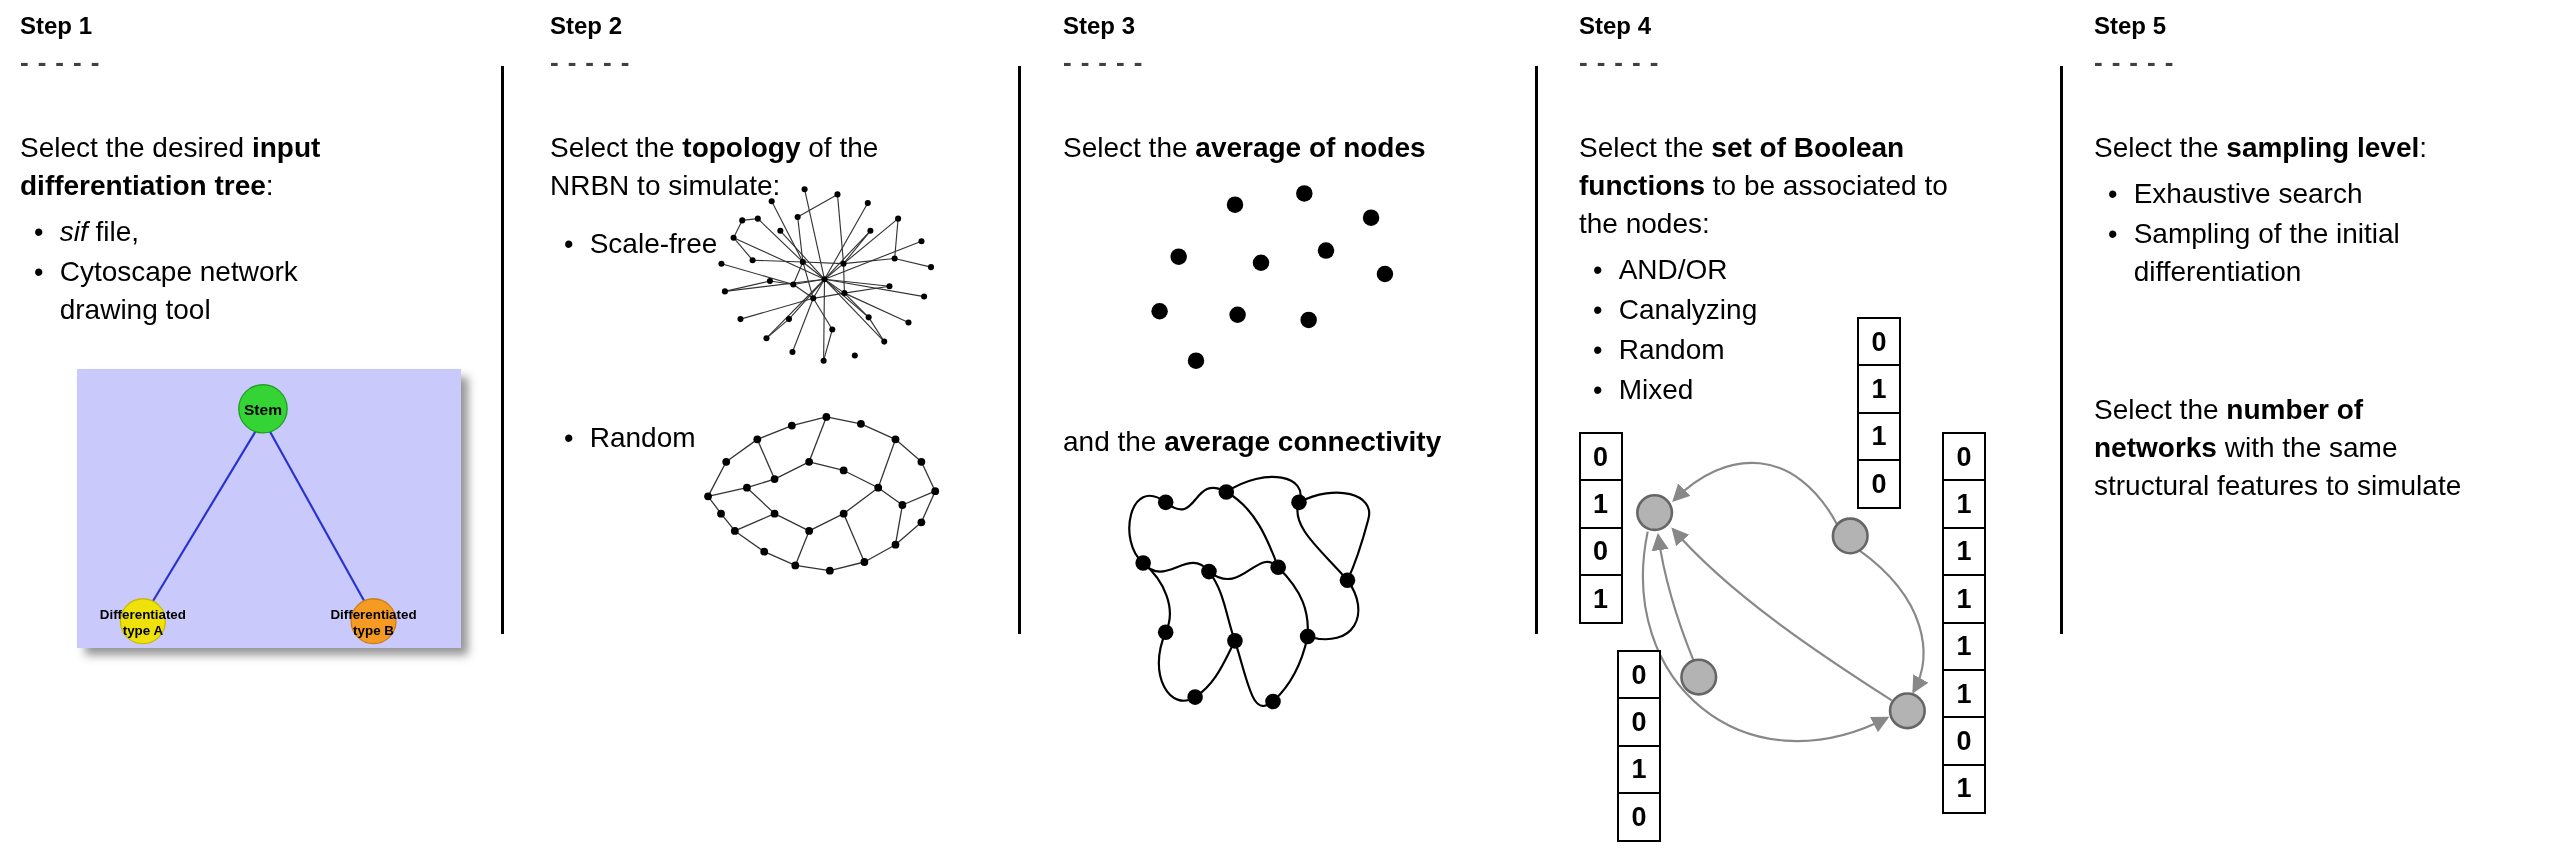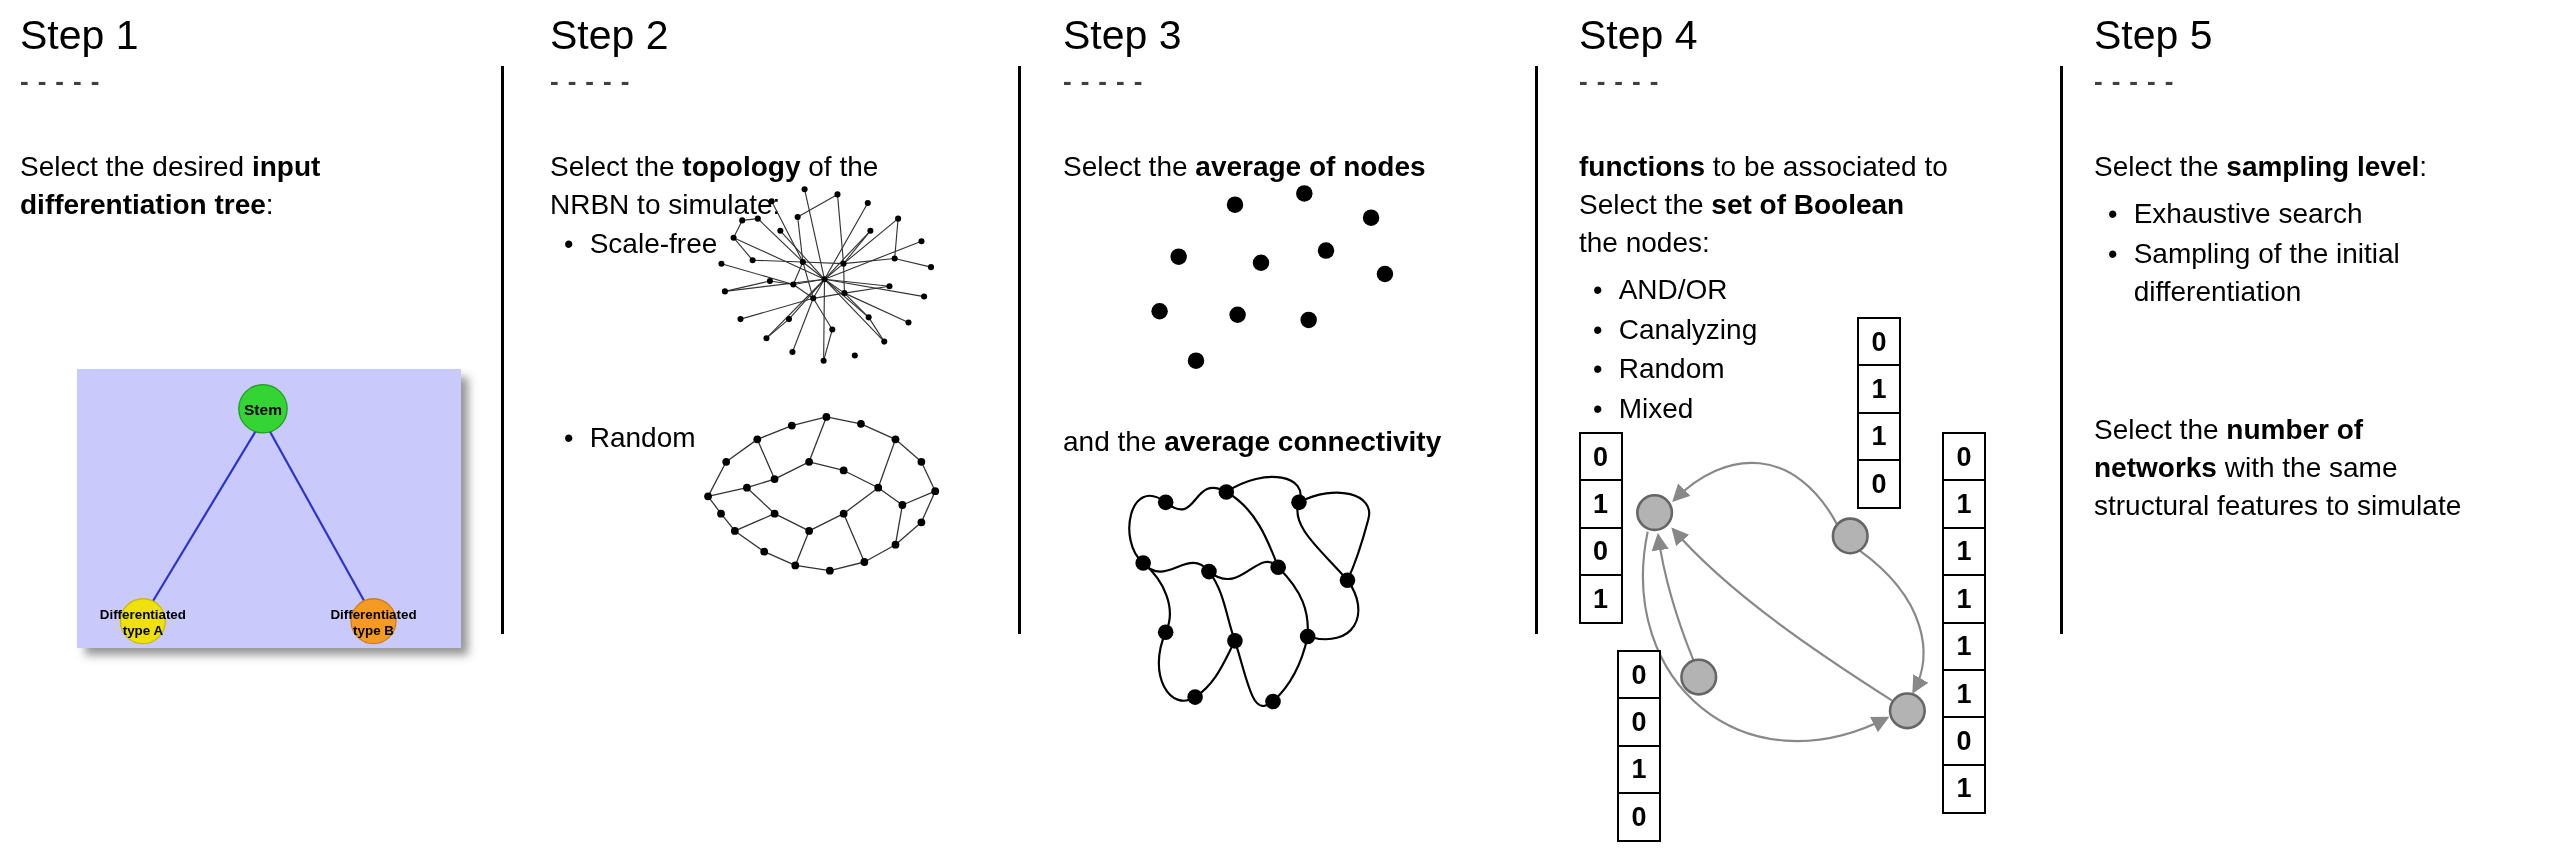--- a/index.html
+++ b/index.html
@@ -3,21 +3,21 @@
 <meta charset="utf-8">
 <style>
   * { margin:0; padding:0; box-sizing:border-box; }
   html,body { background:#fff; }
   body { font-family:"Liberation Sans", sans-serif; color:#000; }
   #canvas { position:relative; width:2576px; height:851px; background:#ffffff; overflow:hidden; }
 
   .divider { position:absolute; top:66px; height:568px; width:2.6px; background:#000; }
 
   .step { position:absolute; top:12px; width:472px; }
-  .step-title { font-size:41px; font-weight:normal; line-height:1.15; }
+  .step-title { font-size:24px; font-weight:bold; line-height:1.15; }
   .dashes { font-size:26px; font-weight:bold; color:#404040; margin-top:7px; line-height:1.2; letter-spacing:0.9px; }
   .para { font-size:28px; line-height:38px; }
   .b { font-weight:bold; }
   .i { font-style:italic; }
   .intro { margin-top:51px; }
 
   ul.bullets { list-style:none; margin-top:8.7px; padding-left:8.7px; }
   ul.bullets li { margin-bottom:1.7px; }
   .bul { position:relative; padding-left:31px; }
   .bul::before { content:"\2022"; position:absolute; left:5.2px; top:0; font-size:27px; line-height:38px; }
@@ -51,20 +51,33 @@
   <div class="divider" style="left:1535px"></div>
   <div class="divider" style="left:2060px"></div>
 
   <section class="step" style="left:20px">
     <h2 class="step-title">Step 1</h2>
     <div class="dashes">- - - - -</div>
     <div class="para intro">
         <div><span>Select the desired </span><span class="b">input</span></div>
         <div><span class="b">differentiation tree</span><span>:</span></div>
       </div>
+    <ul class="bullets">
+      <li class="bul">
+        <div class="para">
+            <div><span class="i">sif</span><span> file,</span></div>
+          </div>
+      </li>
+      <li class="bul">
+        <div class="para">
+            <div><span>Cytoscape network</span></div>
+            <div><span>drawing tool</span></div>
+          </div>
+      </li>
+    </ul>
   </section>
 
   <div class="tree-box" style="background: rgb(201, 201, 251);">
     <svg viewBox="0 0 400 323" width="346" height="279">
       <line x1="215" y1="58" x2="76" y2="288" stroke-width="2.5" stroke="#2733cf"></line>
       <line x1="215" y1="58" x2="343" y2="288" stroke-width="2.5" stroke="#2733cf"></line>
       <circle cx="215" cy="46" r="28" stroke="#1d9e1d" stroke-width="1.5" fill="#35d435"></circle>
       <circle cx="76" cy="292" r="26" stroke="#c7bb08" stroke-width="1.5" fill="#efe20a"></circle>
       <circle cx="343" cy="292" r="26" stroke="#cc7f17" stroke-width="1.5" fill="#f59a23"></circle>
       <text x="215" y="53" text-anchor="middle" class="tree-label">Stem</text>
@@ -297,22 +310,22 @@
         <circle cx="226" cy="197" r="9"></circle>
       <circle cx="96" cy="267" r="9"></circle>
         <circle cx="186" cy="272" r="9"></circle>
     </g>
   </svg>
 
   <section class="step" style="left:1579px">
     <h2 class="step-title">Step 4</h2>
     <div class="dashes">- - - - -</div>
     <div class="para intro">
+        <div><span>Select the </span><span class="b">set of Boolean</span></div>
         <div><span class="b">functions</span><span> to be associated to</span></div>
-        <div><span>Select the </span><span class="b">set of Boolean</span></div>
         <div><span>the nodes:</span></div>
       </div>
     <ul class="bullets">
       <li class="bul">
           <div class="para">
             <div><span>AND/OR</span></div>
           </div>
         </li>
       <li class="bul">
           <div class="para">

